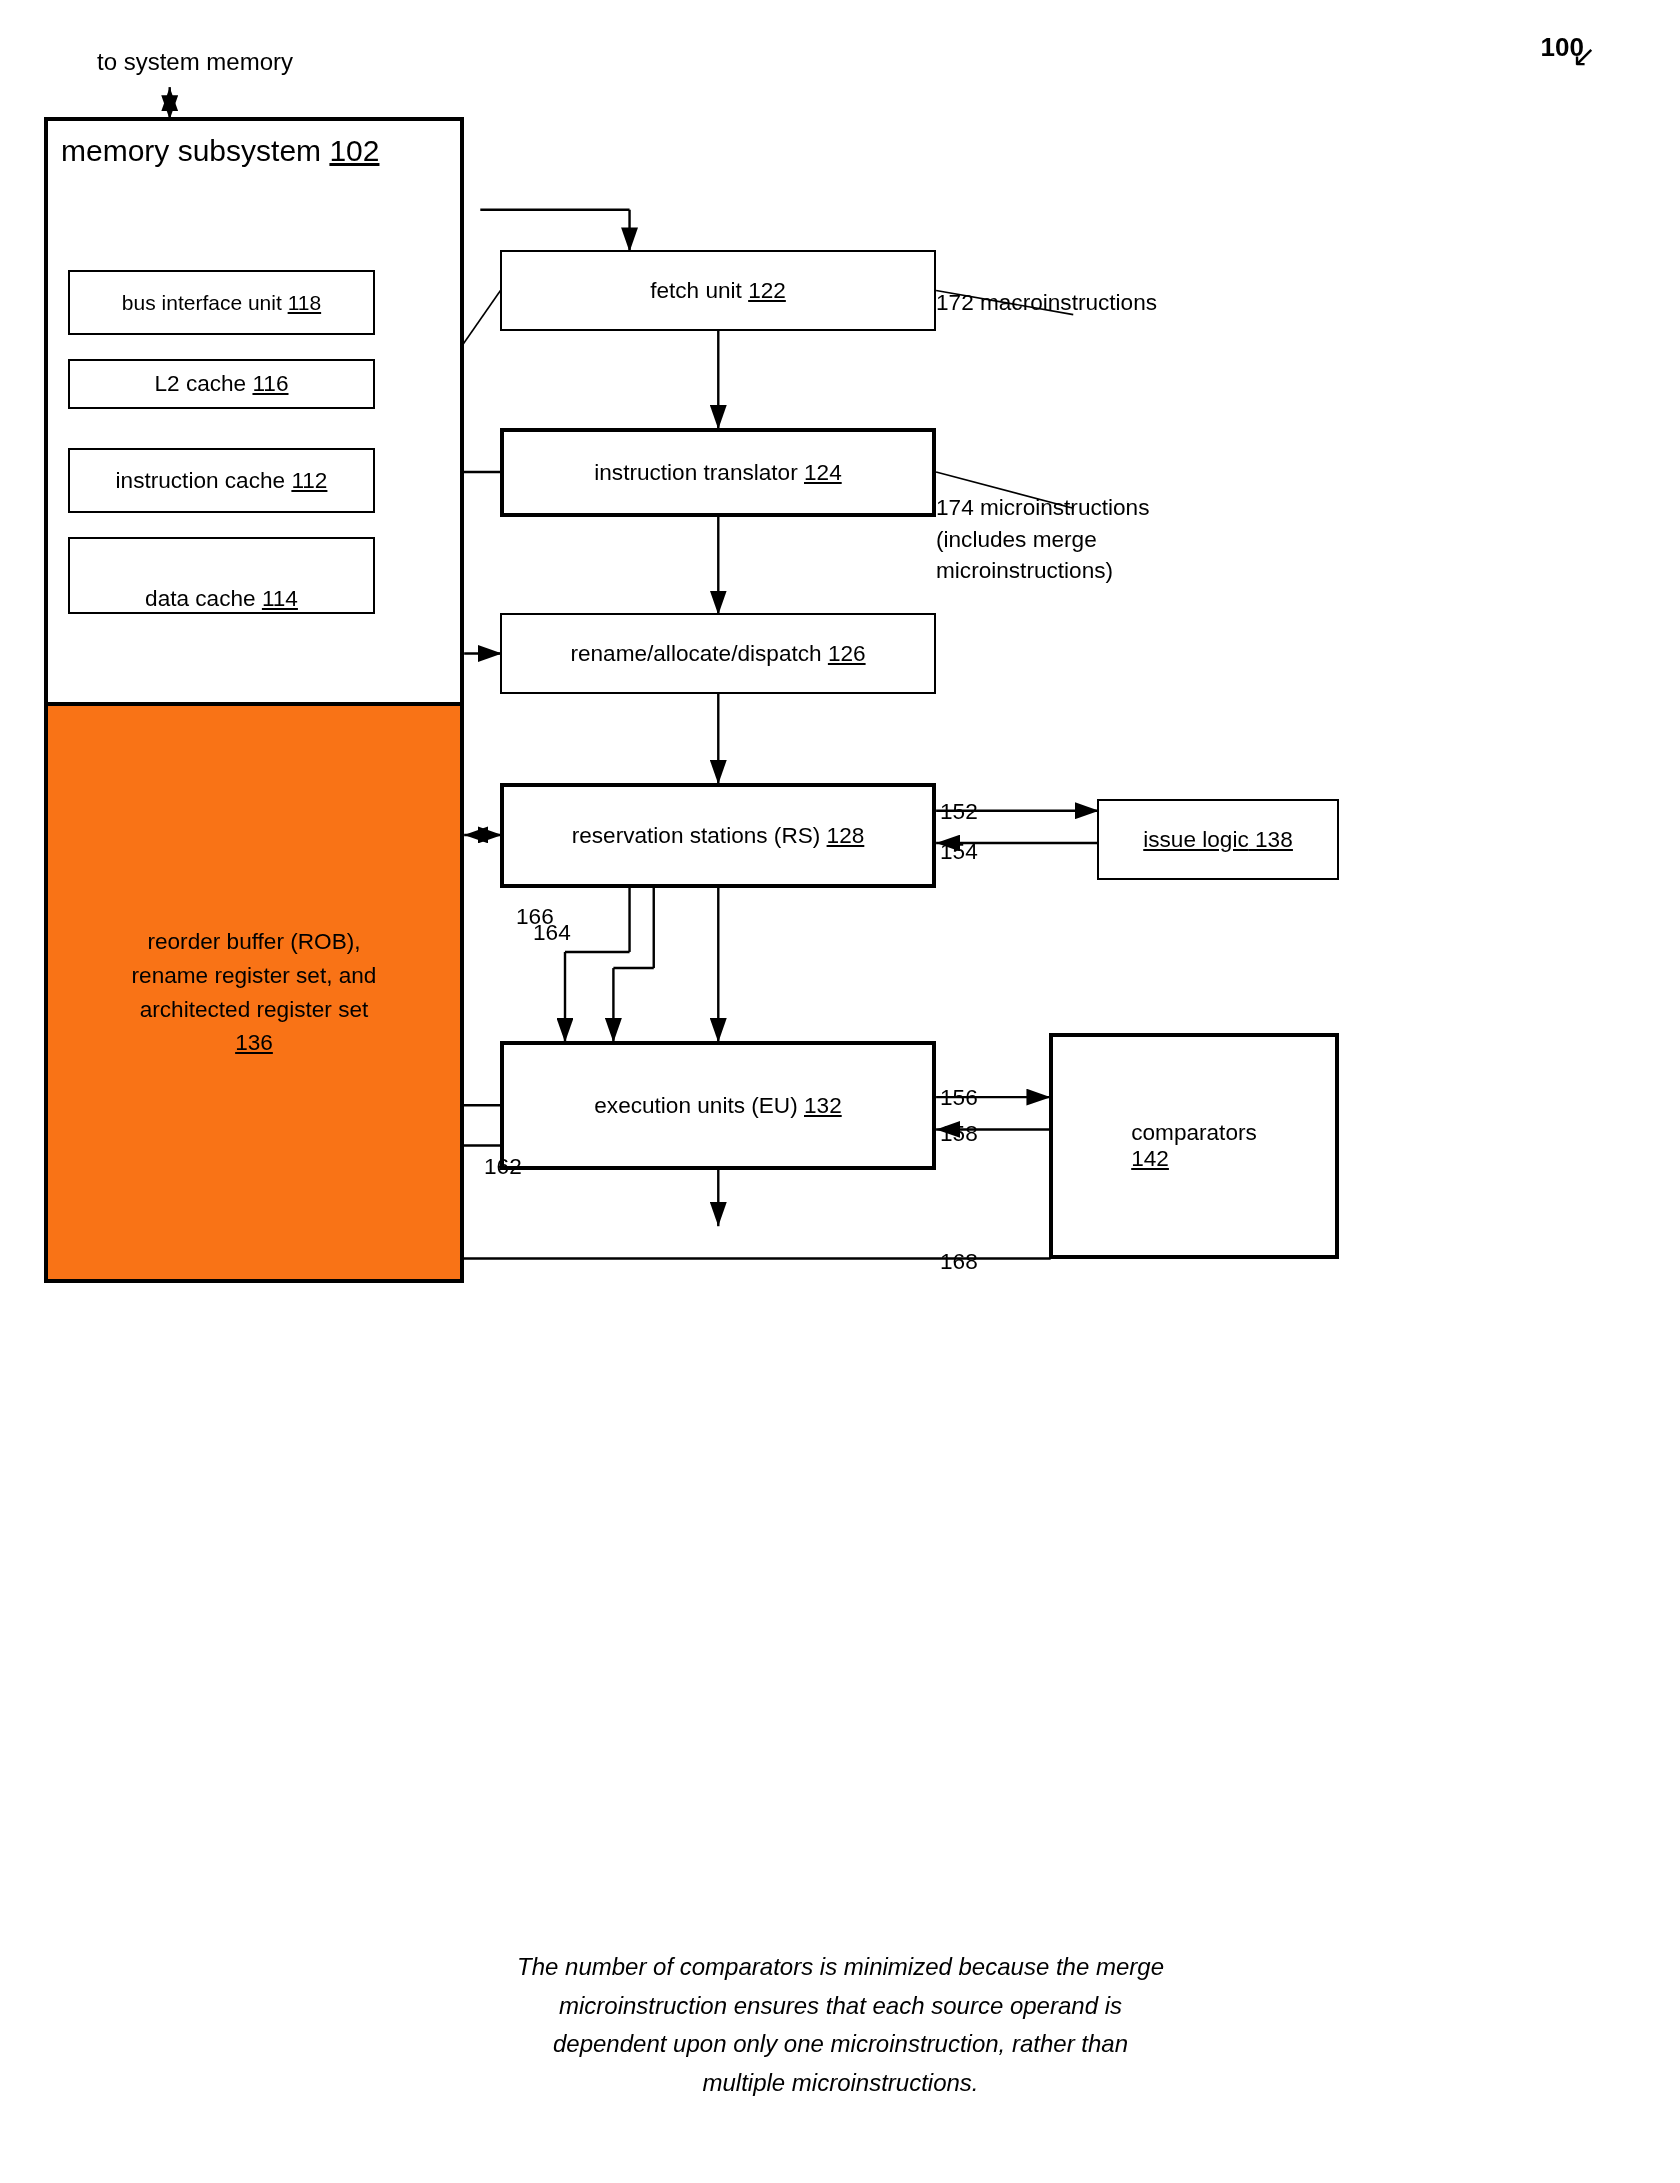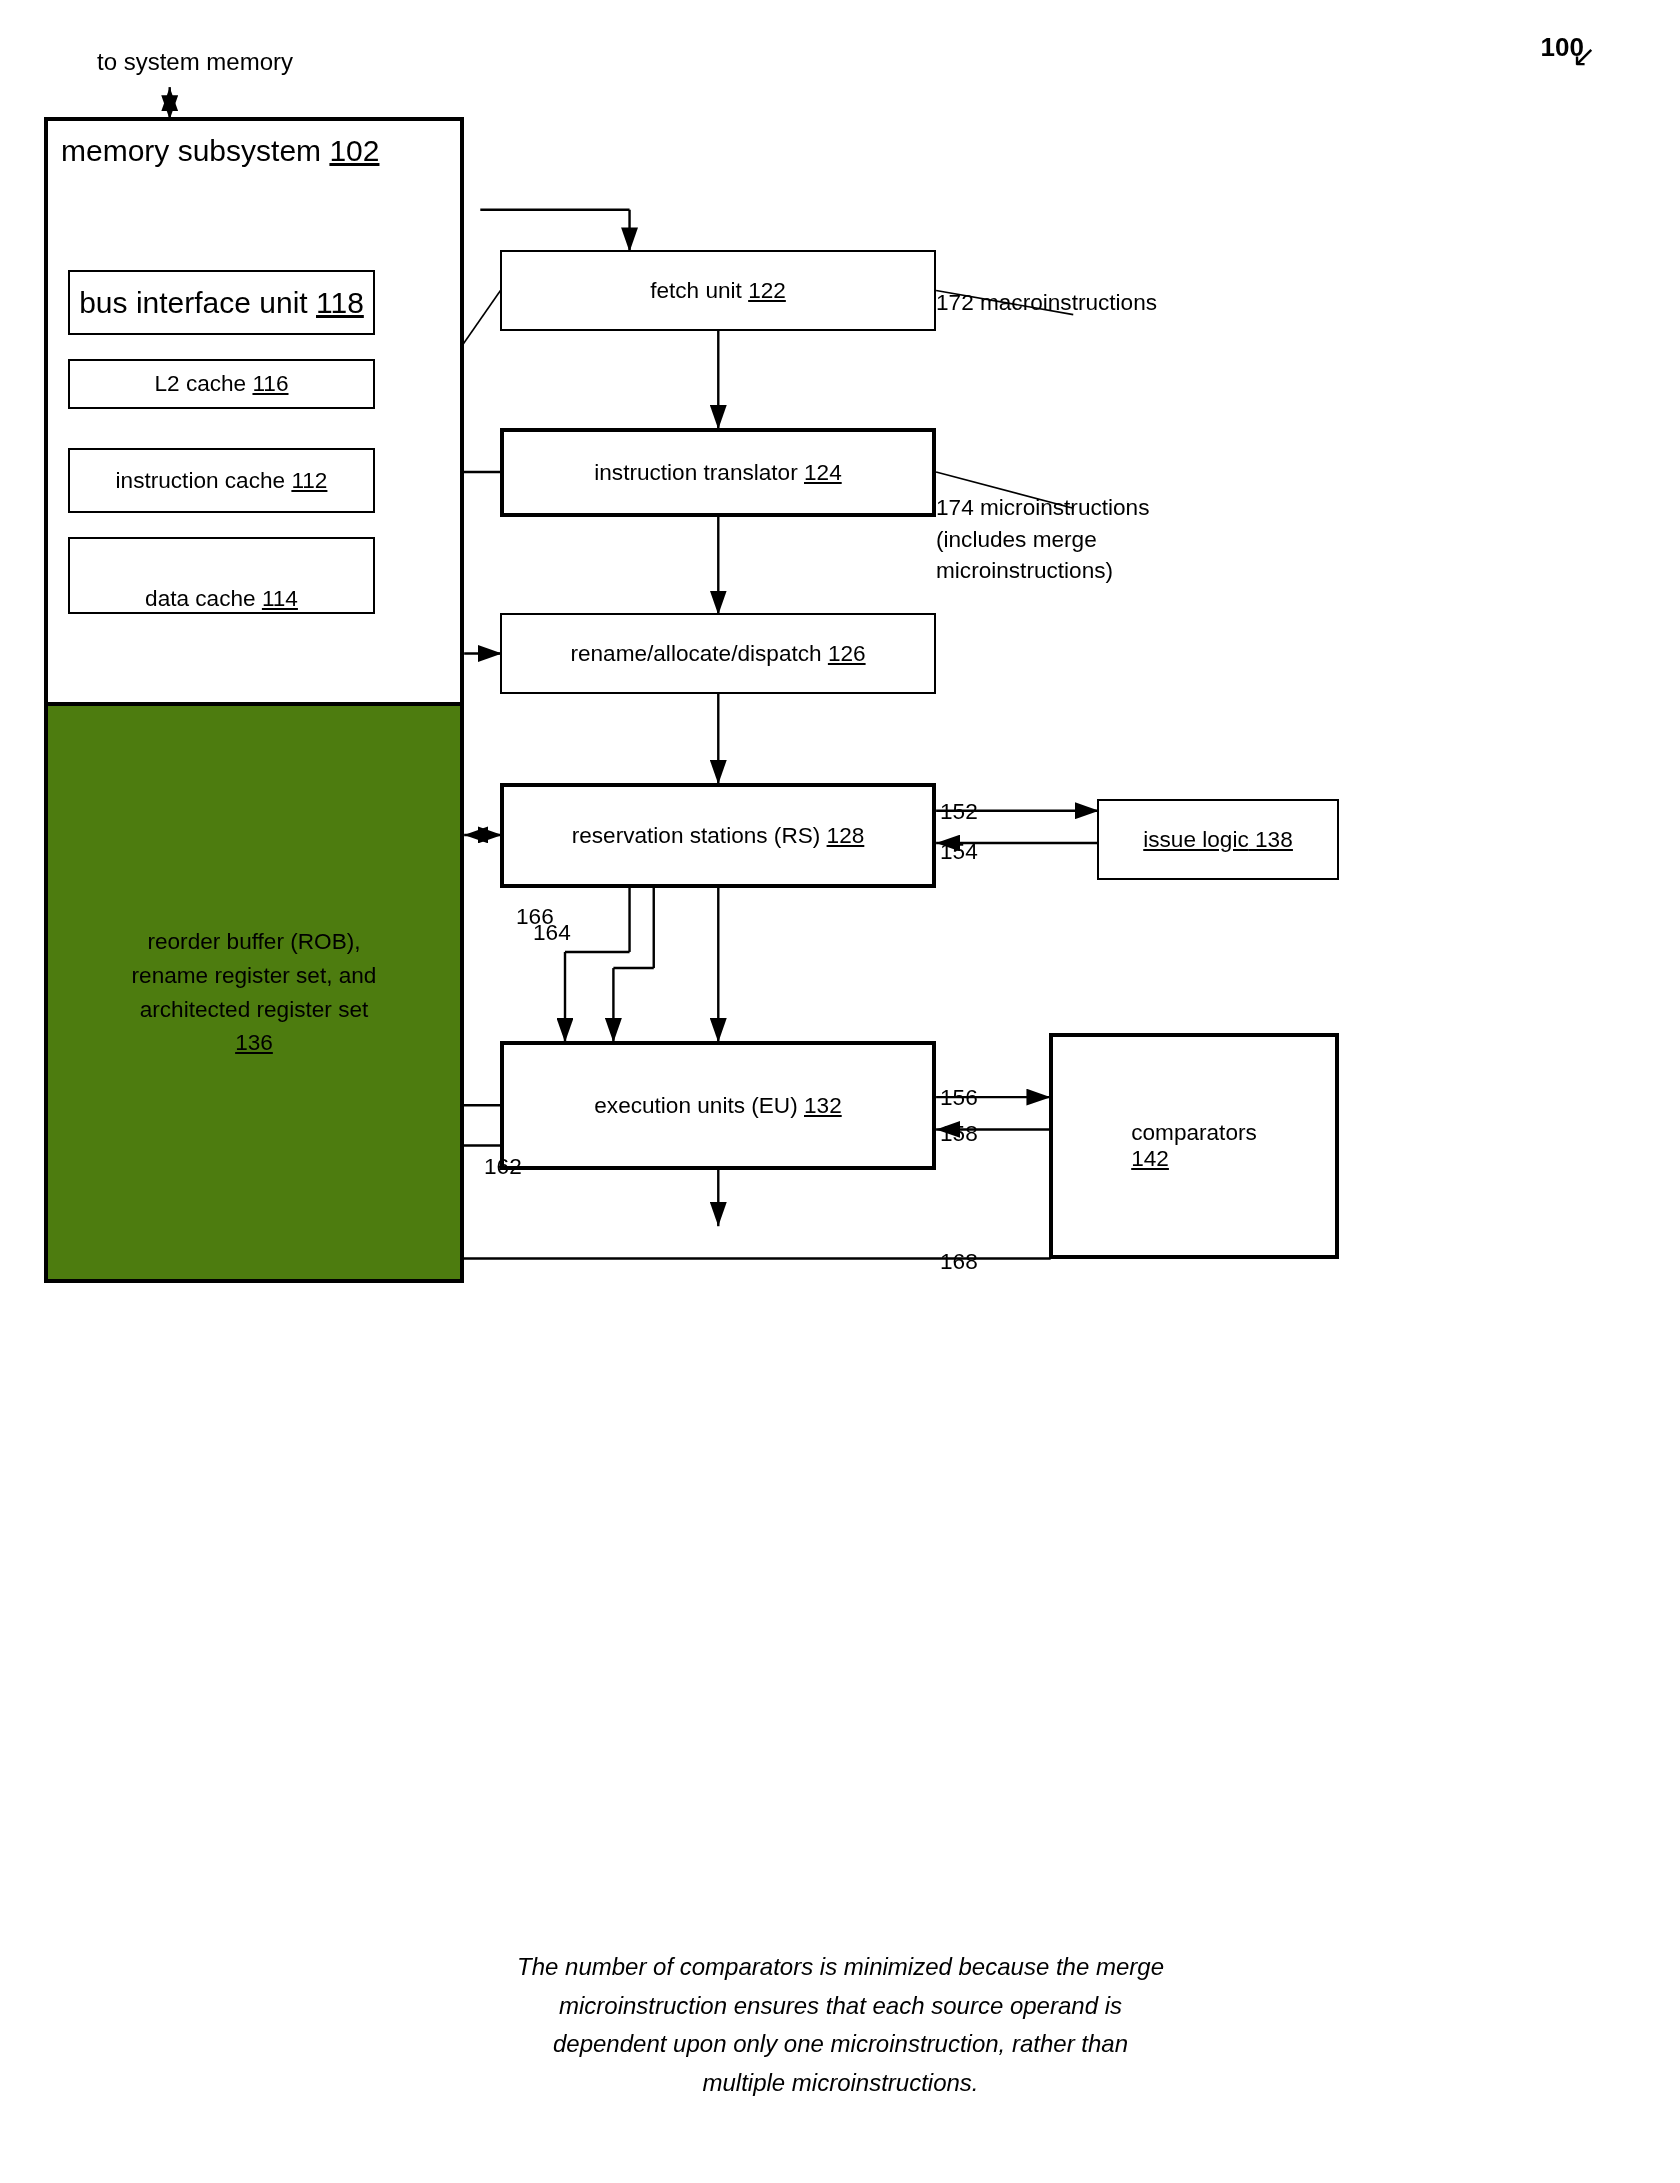--- a/index.html
+++ b/index.html
@@ -132,21 +132,21 @@
     }
 
     
     .reorder-buffer-box {
       position: absolute;
       top: 702px;
       left: 44px;
       width: 420px;
       height: 581px;
       border: 4px solid #000;
-      background: #4d7c0f;
+      background: #f97316;
       display: flex;
       align-items: center;
       justify-content: center;
     }
 
     .reorder-buffer-label {
       font-size: 22.6px;
       text-align: center;
       line-height: 1.5;
     }
@@ -283,21 +283,21 @@
   <div style="position:absolute;top:39px;right:85px;font-size:29px;">↙</div>
 
   <div class="to-system-memory">to system memory</div>
 
   <div class="memory-subsystem-outer">
     <div style="position:absolute;top:13px;left:13px;font-size:30px;">
       <span>memory subsystem</span> <u>102</u>
     </div>
 
     <div class="bus-interface-box" style="position:absolute;top:149px;left:20px;width:307px;height:65px;border:2.4px solid #000;display:flex;align-items:center;justify-content:center;">
-      <span style="font-size:30px;">
+      <span style="font-size:21px;">
         <span>bus interface unit</span> <u>118</u>
       </span>
     </div>
 
     <div style="position:absolute;top:238px;left:20px;width:307px;height:50px;border:2.4px solid #000;display:flex;align-items:center;justify-content:center;">
       <span style="font-size:22.6px;">
         <span>L2 cache</span> <u>116</u>
       </span>
     </div>
 

